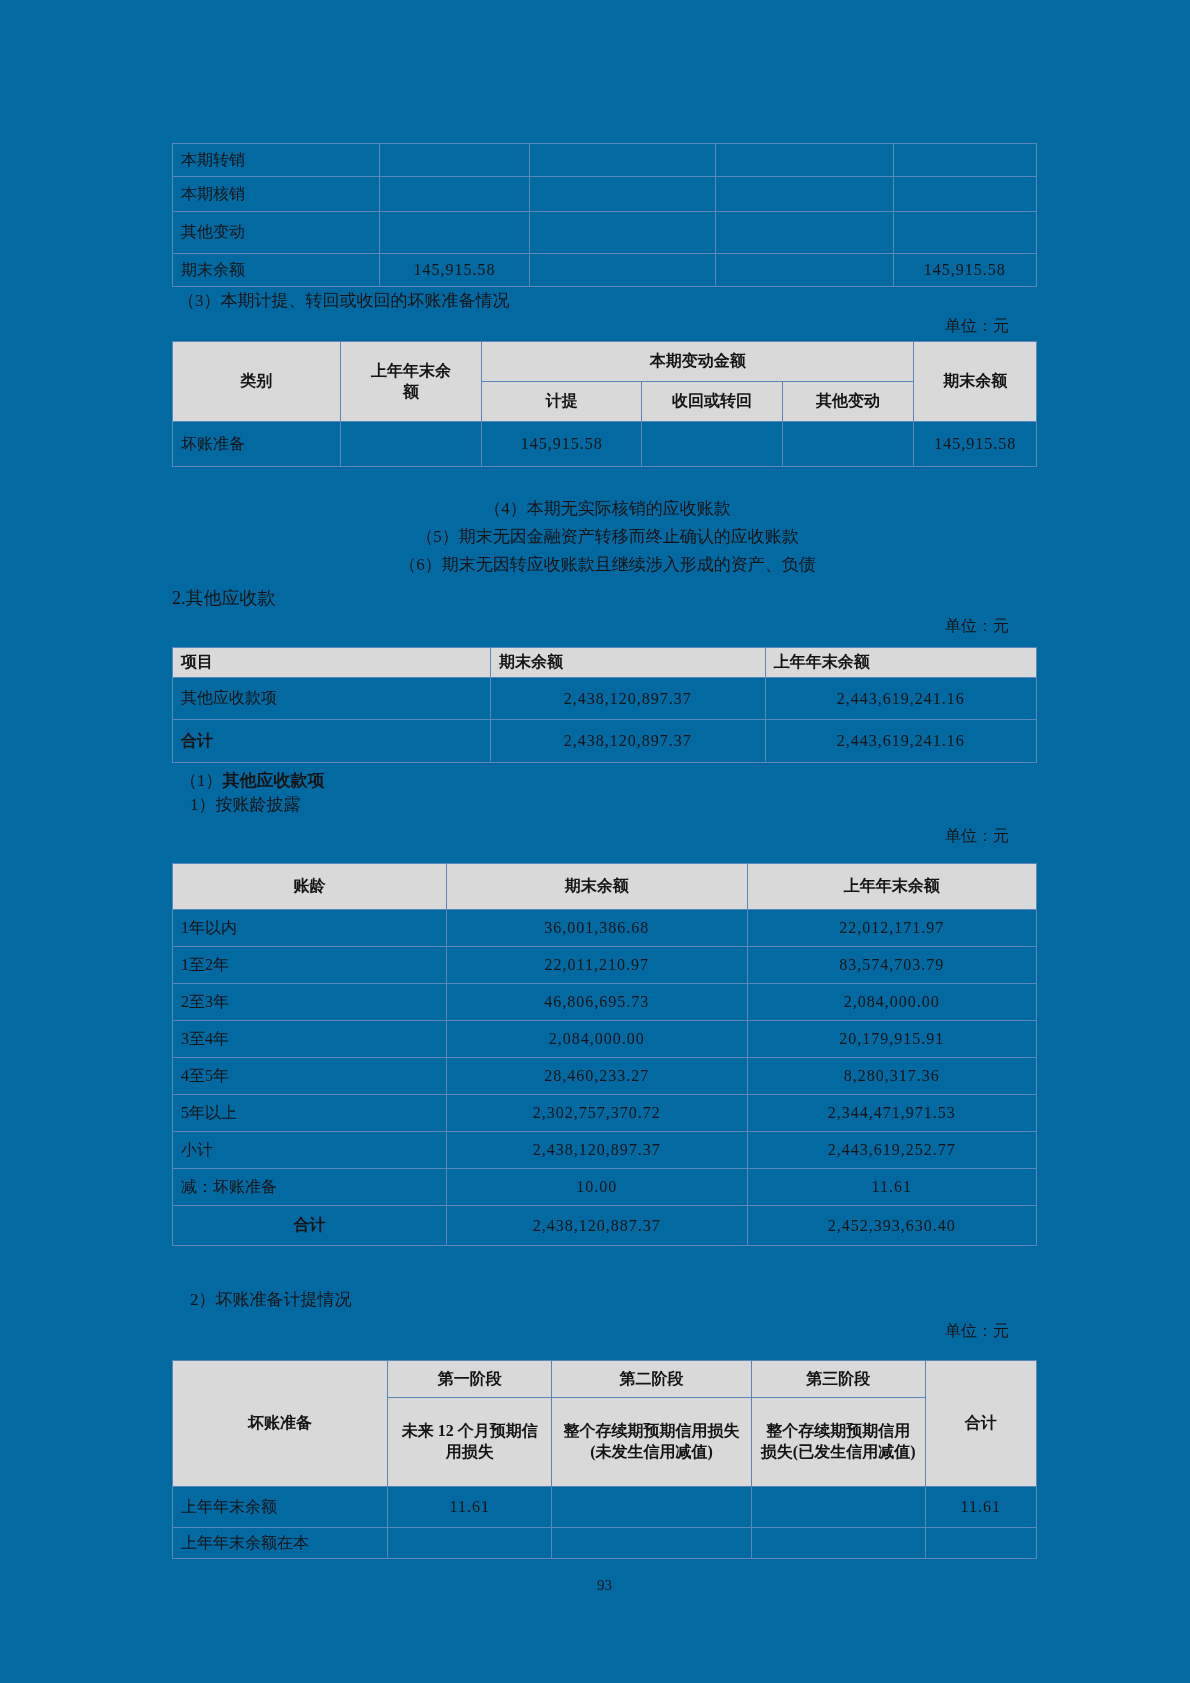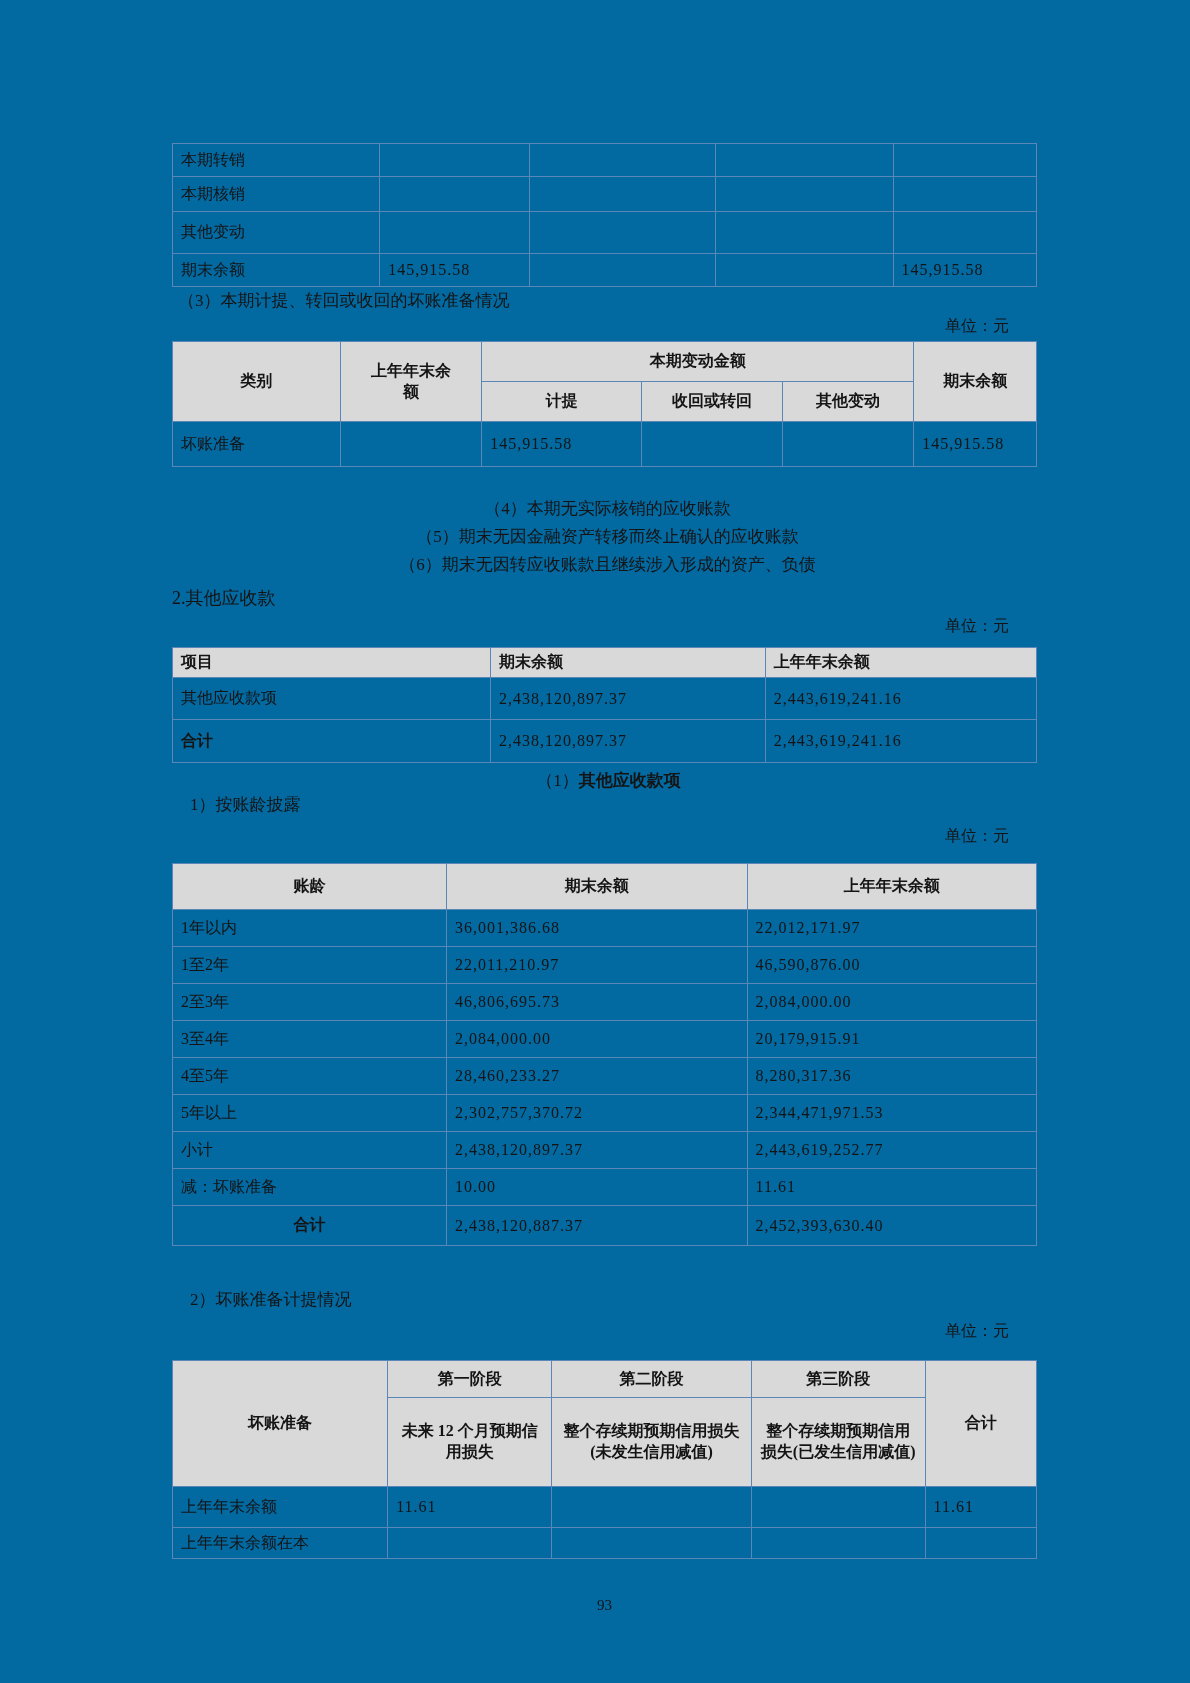--- a/index.html
+++ b/index.html
@@ -29,39 +29,39 @@
   table.t td{
     border:1px solid var(--table-border);
     font-size:16px;
     padding:2px 8px;
     vertical-align:middle;
     overflow:hidden;
   }
   .hd{background:var(--header-bg);font-weight:bold;text-align:center;}
   .hdl{background:var(--header-bg);font-weight:bold;text-align:left;padding-left:12px;}
   .lbl{text-align:left;padding-left:10px;}
-  .num{text-align:left;padding-right:10px;letter-spacing:1px;}
+  .num{text-align:center;padding-right:10px;letter-spacing:1px;}
   .ctr{text-align:center;}
   .b{font-weight:bold;}
   .vb{vertical-align:bottom;padding-bottom:4px;}
   .w5{display:inline-block;max-width:5.4em;}
   .h33{height:33px}.h35{height:35px}.h42{height:42px}
   .h37{height:37px}.h38{height:46px}.h39{height:30px}.h40{height:40px}
   .h41{height:41px}.h43{height:43px}.h45{height:45px}
   .h31{height:31px}.h76{height:89px}
   .heading{font-size:17px;line-height:20px;padding-left:6px;}
   .para-group{font-size:17px;line-height:28px;padding-left:6px;text-align:center;}
   .big-heading{font-size:18px;font-weight:normal;line-height:22px;}
-  .sub-heading{font-size:17px;line-height:20px;padding-left:8px;text-align:center;}
+  .sub-heading{font-size:17px;line-height:20px;padding-left:8px;}
   .sub-heading2{font-size:17px;line-height:20px;padding-left:18px;}
   .unit{font-size:16px;line-height:18px;text-align:right;padding-right:28px;}
   .pageno{font-size:15px;text-align:center;}
   .mt4{margin-top:4px}.mt6{margin-top:6px}.mt8{margin-top:8px}
   .mt12{margin-top:12px}.mt18{margin-top:18px}.mt20{margin-top:20px}
-  .mt28{margin-top:28px}.mt34{margin-top:38px}.mt44{margin-top:44px}
+  .mt28{margin-top:28px}.mt34{margin-top:18px}.mt44{margin-top:44px}
   .mt143{margin-top:143px}
 </style>
 </head>
 <body>
 
 <div class="page">
   <div class="content">
 
     <table class="t mt143">
       <colgroup>
@@ -189,21 +189,21 @@
           <td class="hd">上年年末余额</td>
         </tr>
         <tr class="h37">
           <td class="lbl">1年以内</td>
           <td class="num">36,001,386.68</td>
           <td class="num">22,012,171.97</td>
         </tr>
         <tr class="h37">
           <td class="lbl">1至2年</td>
           <td class="num">22,011,210.97</td>
-          <td class="num">46,590,876.00</td>
+          <td class="num">83,574,703.79</td>
         </tr>
         <tr class="h37">
           <td class="lbl">2至3年</td>
           <td class="num">46,806,695.73</td>
           <td class="num">2,084,000.00</td>
         </tr>
         <tr class="h37">
           <td class="lbl">3至4年</td>
           <td class="num">2,084,000.00</td>
           <td class="num">20,179,915.91</td>

